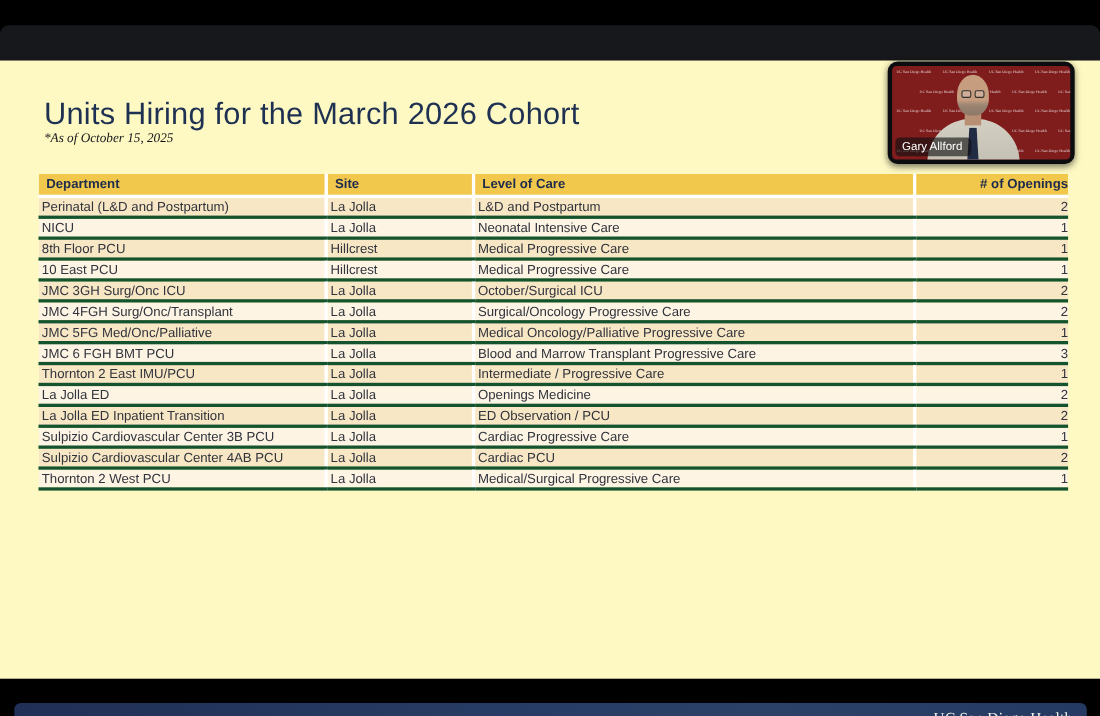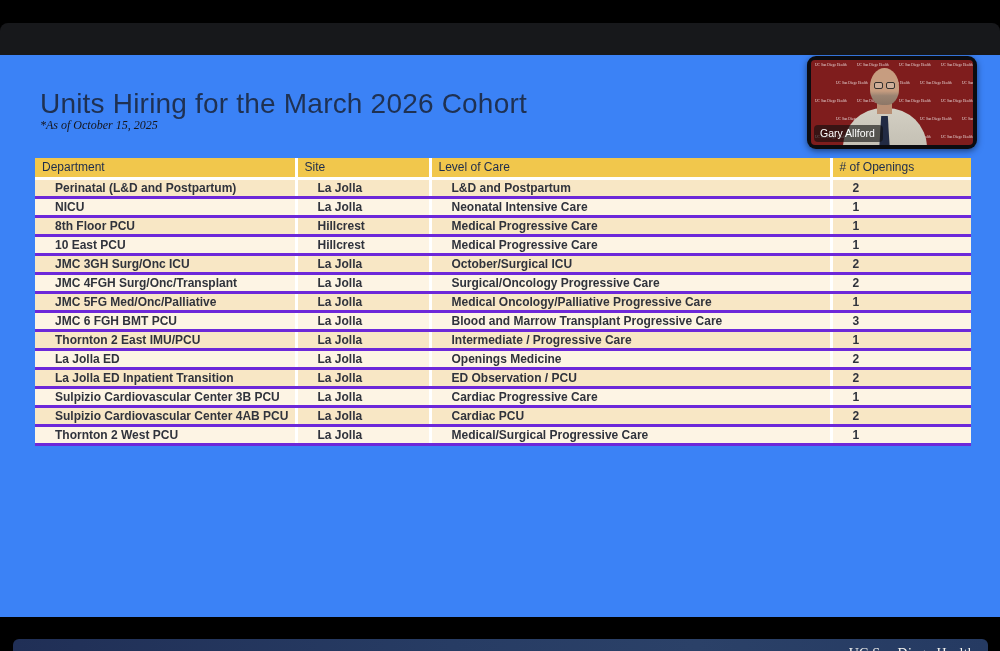--- a/index.html
+++ b/index.html
@@ -10,21 +10,21 @@
     font-family:"Liberation Sans", sans-serif;
   }
   
   .top-strip {
     position:absolute; left:0; top:23px; width:1000px; height:32px;
     background:#17181b; border-radius:8px 8px 0 0;
   }
   
   .slide {
     position:absolute; left:0; top:55px; width:1000px; height:562px;
-    background:#3b82f6;
+    background:#fef9c3;
   }
   .slide-title {
     position:absolute; left:40px; top:33px;
     font-size:28px; color:#1f3152; letter-spacing:0.2px;
   }
   .slide-subtitle {
     position:absolute; left:40px; top:63px;
     font-family:"Liberation Serif", serif; font-style:italic;
     font-size:12px; color:#15151a;
   }
@@ -32,30 +32,30 @@
   .units-table {
     position:absolute; left:35px; top:103px; width:936px;
     border-collapse:collapse; table-layout:fixed;
     font-size:12px; color:#30333c;
   }
   .units-table col.c-dept  { width:261px; }
   .units-table col.c-site  { width:134px; }
   .units-table col.c-loc   { width:401px; }
   .units-table col.c-open  { width:140px; }
   .units-table th {
-    background:#f1c74c; color:#1d2c4d; font-weight:normal; text-align:left;
+    background:#f1c74c; color:#1d2c4d; font-weight:bold; text-align:left;
     height:20px; padding:0 0 0 7px;
     border-bottom:3px solid #fff; border-right:3px solid #fff;
     white-space:nowrap; overflow:hidden;
   }
-  .units-table th:last-child, .units-table td:last-child { border-right:none; }
+  .units-table th:last-child, .units-table td:last-child { border-right:none;text-align:right; }
   .units-table td {
-    height:19px; padding:0 0 0 20px;
-    border-bottom:3px solid #6d28d9; border-right:3px solid #fff;
-    white-space:nowrap; overflow:hidden;font-weight:bold;
+    height:19px; padding:0 0 0 3px;
+    border-bottom:3px solid #14532d; border-right:3px solid #fff;
+    white-space:nowrap; overflow:hidden;
   }
   .units-table tbody tr:nth-child(odd) td  { background:#f8e7c5; }
   .units-table tbody tr:nth-child(even) td { background:#fdf4e4; }
   
   .footer-bar {
     position:absolute; left:13px; top:584px; width:975px; height:29px;
     border-radius:6px;
     background:linear-gradient(90deg,#202f56 0%, #273c64 45%, #2b4168 70%, #253a62 100%);
     display:flex; align-items:center; justify-content:flex-end;
     padding-right:13px;

